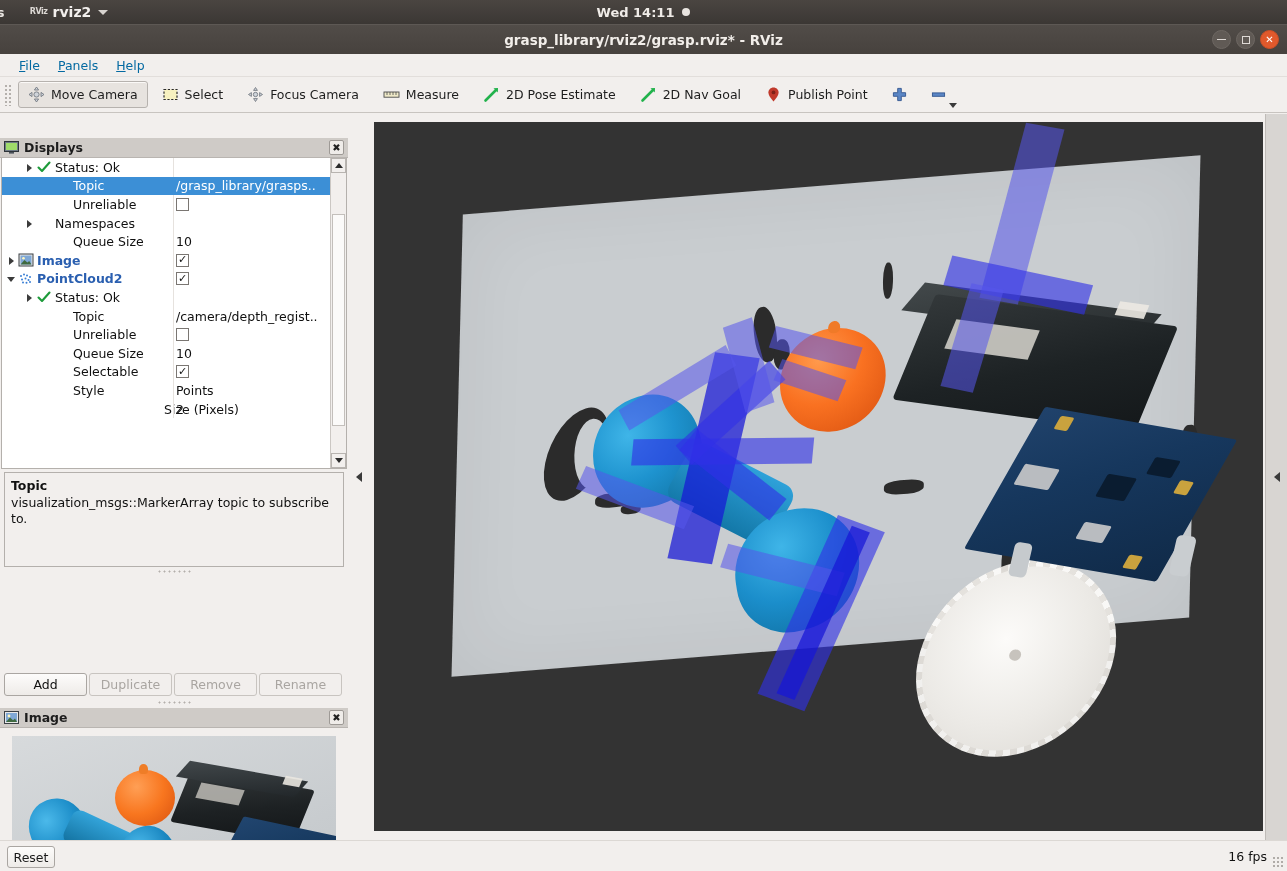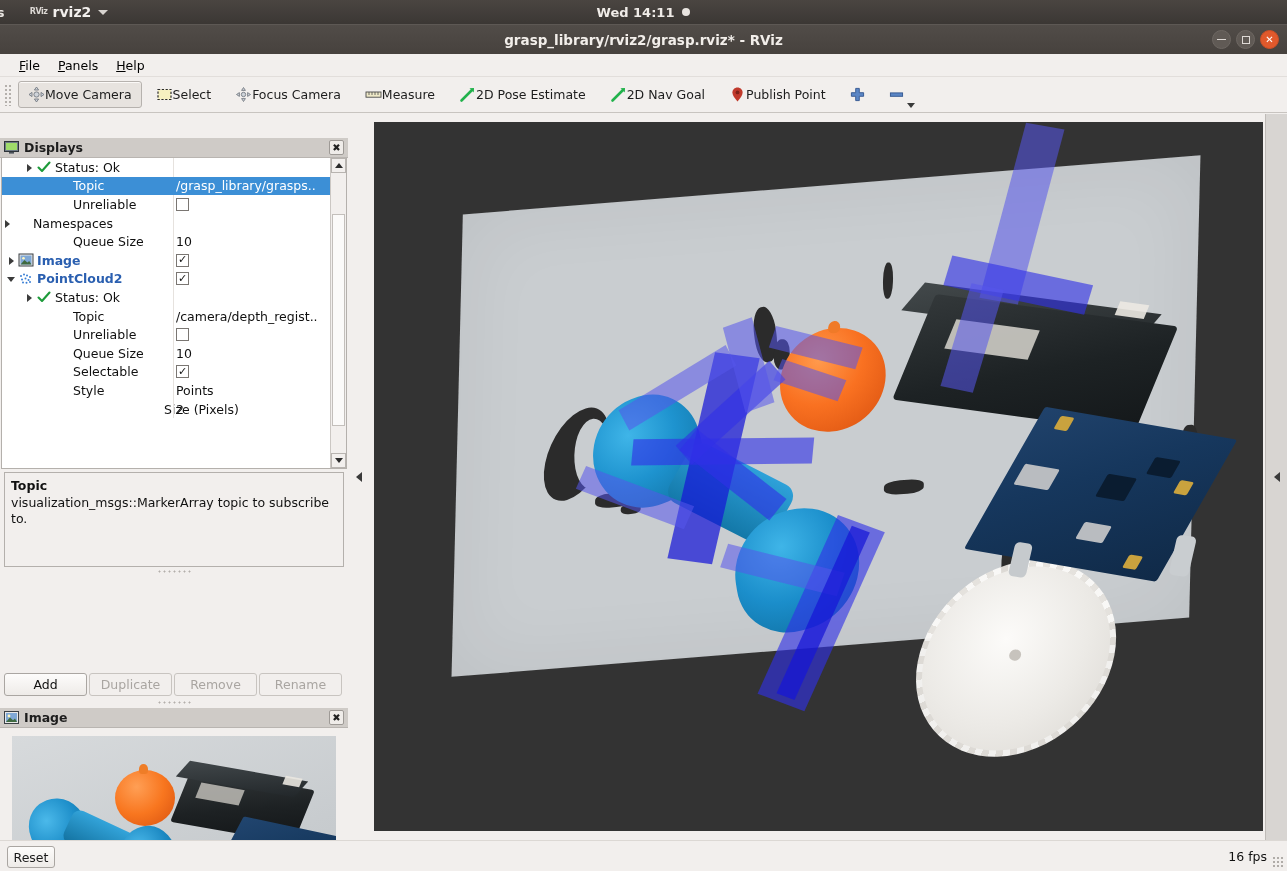--- a/index.html
+++ b/index.html
@@ -64,37 +64,37 @@
   .winbtn .bar{ width:9px;height:1.5px;background:#ded9d5; display:block;}
   .winbtn .sq{ width:8px;height:8px;border:1.5px solid #ded9d5; display:block;}
 
   
   #menubar{
     position:absolute; left:0; top:54px; width:1287px; height:23px;
     background:#f2efed; display:flex; align-items:center; padding-left:10px;
     border-bottom:1px solid #e2dedb;
   }
   .menu-item{
-    padding:2px 9px; font-size:12.5px; color:#000000; cursor:default;
+    padding:2px 9px; font-size:12.5px; color:#0369a1; cursor:default;
   }
   .menu-item .ul{ text-decoration:underline; }
 
   
   #toolbar{
     position:absolute; left:0; top:77px; width:1287px; height:36px;
     background:#f2efed; display:flex; align-items:center;
     border-bottom:1px solid #c8c4c0;
   }
   .tb-grip{
     width:8px; height:22px; margin:0 4px 0 4px;
     background-image:radial-gradient(circle, #b4b0ac 1px, transparent 1.2px);
     background-size:4px 4px;
   }
   .tb-btn{
-    display:flex; align-items:center; gap:0;
+    display:flex; align-items:center; gap:6px;
     padding:4px 9px; margin:0 2px; border-radius:3px;
     border:1px solid transparent; font-size:12.5px; color:#1d1d1d;
     white-space:nowrap;
   }
   .tb-btn.active{
     background:#e7e3df; border:1px solid #b6b2ae;
     box-shadow:inset 0 1px 0 #fbf9f7;
   }
   .tb-ico{ width:17px;height:17px; display:block; }
 
@@ -520,21 +520,21 @@
           </div>
           <div class="trow" style="padding-left: 40px;">
             <span class="arrow"></span>
             <span class="tico"></span>
             <span class="tlabel">Unreliable</span>
             <span class="vdivider"></span>
             <span class="tval">
               <span class="cbox"></span>
             </span>
           </div>
-          <div class="trow" style="">
+          <div class="trow" style="padding-left: 22px;">
             <span class="arrow closed"></span>
             <span class="tico"></span>
             <span class="tlabel">Namespaces</span>
             <span class="vdivider"></span>
           </div>
           <div class="trow" style="padding-left: 40px;">
             <span class="arrow"></span>
             <span class="tico"></span>
             <span class="tlabel">Queue Size</span>
             <span class="vdivider"></span>

